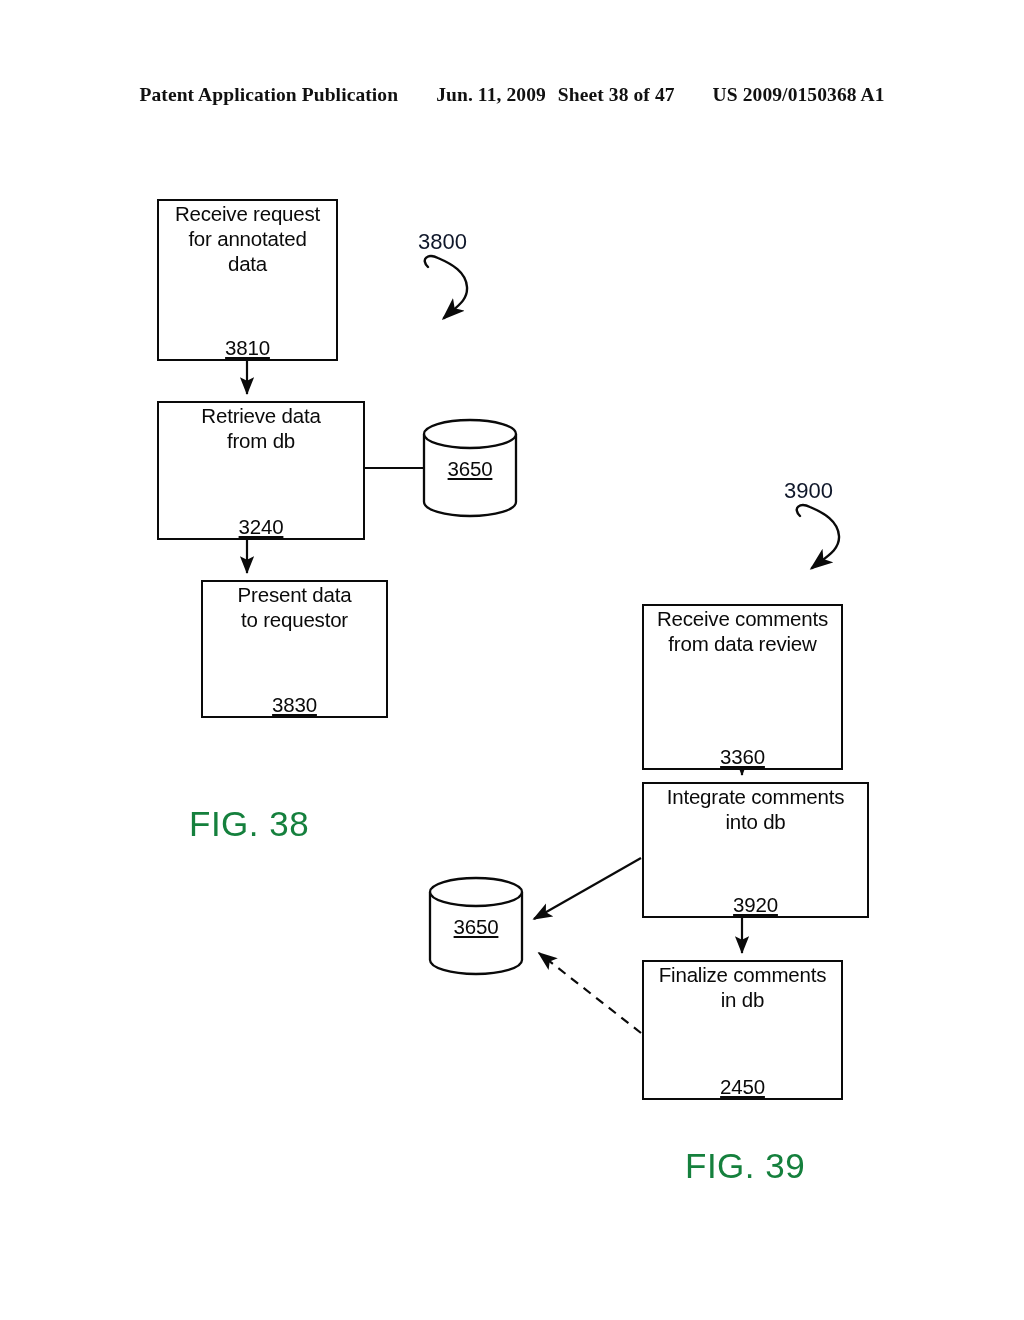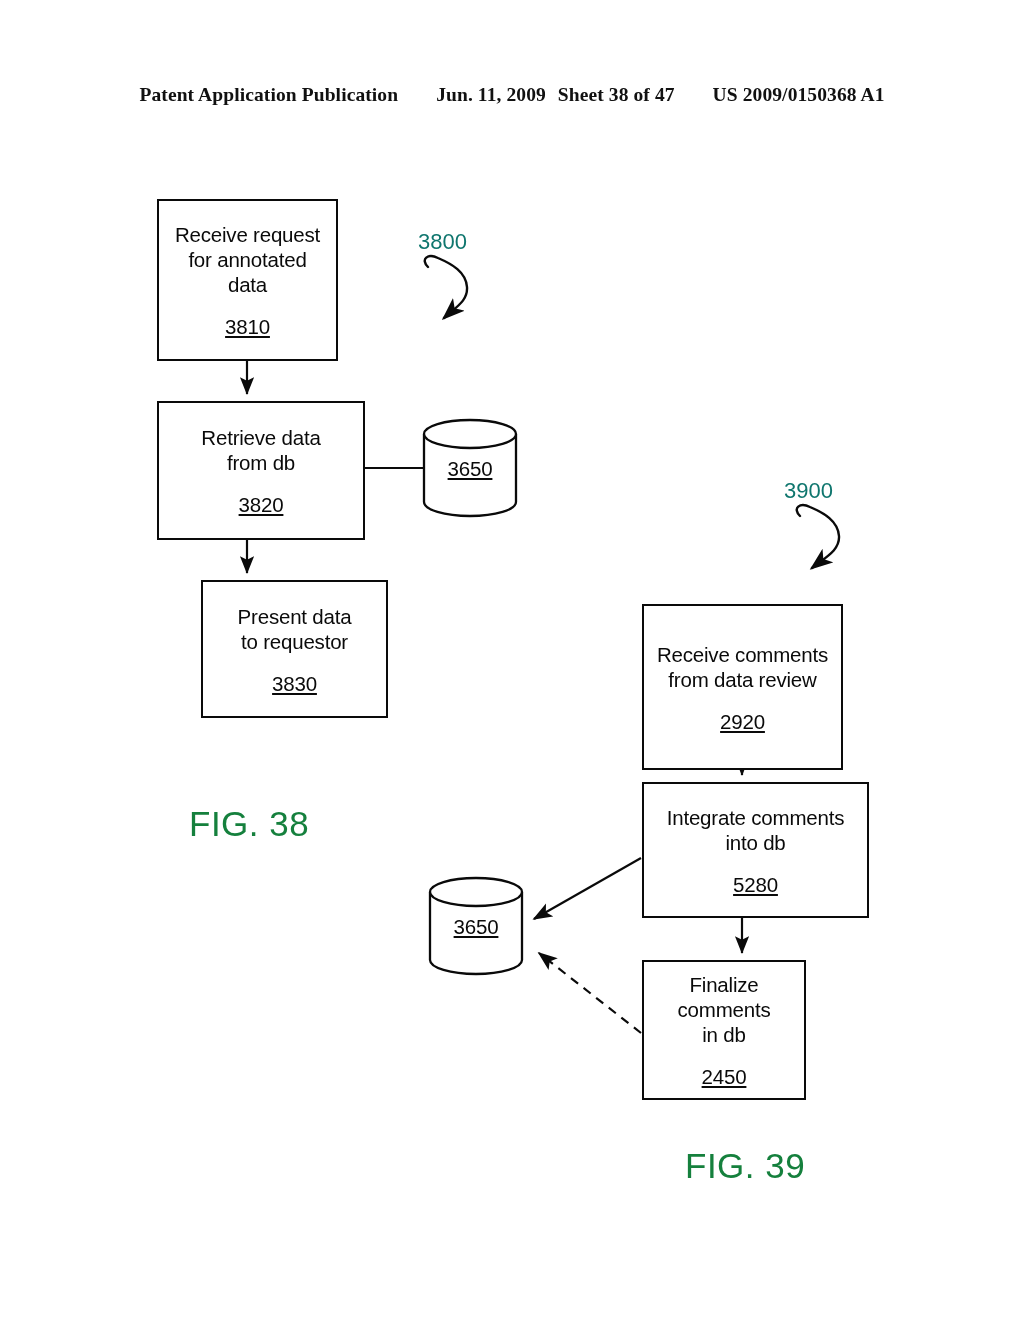--- a/index.html
+++ b/index.html
@@ -55,21 +55,21 @@
 
   
   .pbox {
     position: absolute;
     box-sizing: border-box;
     border: 2.4px solid #0a0a0a;
     background: #ffffff;
     display: flex;
     flex-direction: column;
     align-items: center;
-    justify-content: center;
+    justify-content: space-between;
     text-align: center;
   }
   .pbox .pbox-text {
     font-size: 20.5px;
     line-height: 25px;
     letter-spacing: -0.2px;
     white-space: pre-line;
     color: #0a0a0a;
   }
   .pbox .pbox-ref {
@@ -82,21 +82,21 @@
     color: #0a0a0a;
   }
 
   
   #box-3810 { left: 157px; top: 199px; width: 181px; height: 162px; }
   #box-3820 { left: 157px; top: 401px; width: 208px; height: 139px; }
   #box-3830 { left: 157px; top: 580px; width: 187px; height: 138px; margin-left: 44px; }
 
   #box-3910 { left: 642px; top: 604px; width: 201px; height: 166px; }
   #box-3920 { left: 642px; top: 782px; width: 227px; height: 136px; }
-  #box-3930 { left: 642px; top: 960px; width: 164px; height: 140px; }
+  #box-3930 { left: 642px; top: 960px; width: 201px; height: 140px; }
 
   
   .cylinder {
     position: absolute;
     border-radius: 27px;
   }
   .cylinder .cyl-label {
     position: absolute;
     left: 0;
     width: 100%;
@@ -110,21 +110,21 @@
   #cyl-3650-a { left: 424px; top: 420px; width: 92px; height: 96px; }
   #cyl-3650-a .cyl-label { top: 37px; }
   #cyl-3650-b { left: 430px; top: 878px; width: 92px; height: 96px; }
   #cyl-3650-b .cyl-label { top: 37px; }
 
   
   .callout-num {
     position: absolute;
     font-size: 22px;
     letter-spacing: 0px;
-    color: #0f766e;
+    color: #0f172a;
     white-space: nowrap;
     text-align: right;
   }
   #ref-3800 { left: 418px; top: 229px; }
   #ref-3900 { left: 784px; top: 478px; }
 
   
   .fig-caption {
     position: absolute;
     font-size: 35px;
@@ -207,39 +207,39 @@
   <div class="pbox" id="box-3810">
     <div class="pbox-text">Receive request
 for annotated
 data</div>
     <div class="pbox-ref">3810</div>
   </div>
 
   <div class="pbox" id="box-3820">
     <div class="pbox-text">Retrieve data
 from db</div>
-    <div class="pbox-ref">3820</div>
+    <div class="pbox-ref">3240</div>
   </div>
 
   <div class="pbox" id="box-3830">
     <div class="pbox-text">Present data
 to requestor</div>
     <div class="pbox-ref">3830</div>
   </div>
 
   <div class="pbox" id="box-3910">
     <div class="pbox-text">Receive comments
 from data review</div>
-    <div class="pbox-ref">2920</div>
+    <div class="pbox-ref">3360</div>
   </div>
 
   <div class="pbox" id="box-3920">
     <div class="pbox-text">Integrate comments
 into db</div>
-    <div class="pbox-ref">5280</div>
+    <div class="pbox-ref">3920</div>
   </div>
 
   <div class="pbox" id="box-3930">
     <div class="pbox-text">Finalize comments
 in db</div>
     <div class="pbox-ref">2450</div>
   </div>
 
   <div class="cylinder" id="cyl-3650-a">
     <div class="cyl-label">3650</div>

